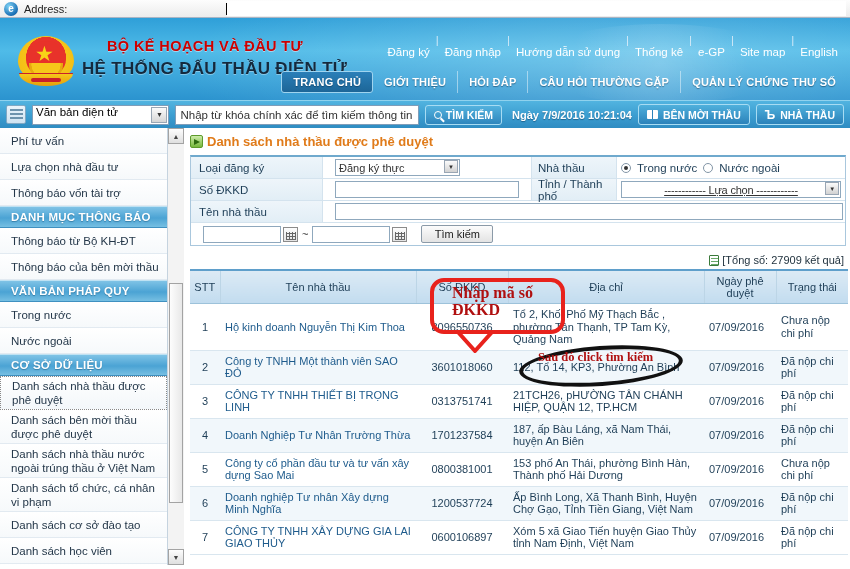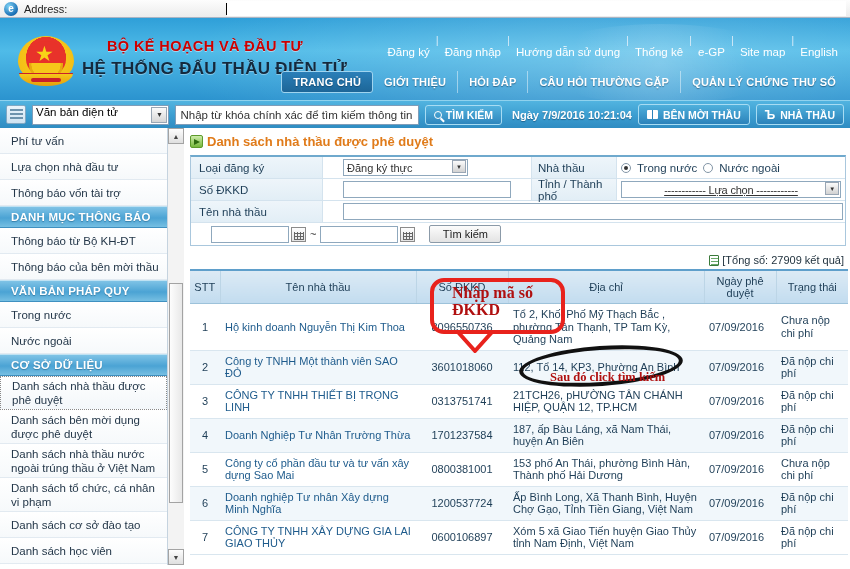--- a/index.html
+++ b/index.html
@@ -354,21 +354,21 @@
     width: 132px; flex: 0 0 132px;
     background: linear-gradient(#eef5fa, #e2eef6);
     border-right: 1px solid #d4e3ee;
     display: flex; align-items: center;
     padding-left: 8px;
     font-size: 11.5px; color: #1d3d56;
   }
   .fcell {
     flex: 1 1 auto;
     display: flex; align-items: center;
-    padding: 0 20px;
+    padding: 0 12px;
     min-width: 0;
   }
   .flabel2 {
     width: 86px; flex: 0 0 86px;
     background: linear-gradient(#eef5fa, #e2eef6);
     border-left: 1px solid #d4e3ee;
     border-right: 1px solid #d4e3ee;
     display: flex; align-items: center;
     padding-left: 6px;
     font-size: 11.5px; color: #1d3d56;
@@ -487,25 +487,24 @@
     line-height: 17px;
     font-family: "Liberation Serif", serif;
   }
   .ellipse-anno {
     left: 519px; top: 218px; width: 164px; height: 40px;
     border: 4px solid #111;
     border-radius: 50%;
     transform: rotate(-4deg);
   }
   .ellipse-text {
-    left: 550px; top: 222px; width: 150px;
+    left: 538px; top: 222px; width: 150px;
     color: #b01010; font-size: 12.5px; font-weight: bold;
     line-height: 15px;
     font-family: "Liberation Serif", serif;
-    margin-top: 20px;
   }
 </style>
 </head>
 <body>
 
 <div class="addrbar">
   <div class="addr-ie-icon">e</div>
   <span class="addr-label">Address:</span>
   <span class="addr-input">http://muasamcong.mpi.gov.vn/</span>
     <span class="addr-caret"></span>
@@ -588,21 +587,21 @@
     <div class="side-item">Lựa chọn nhà đầu tư</div>
     <div class="side-item">Thông báo vốn tài trợ</div>
     <div class="side-head">DANH MỤC THÔNG BÁO</div>
     <div class="side-item">Thông báo từ Bộ KH-ĐT</div>
     <div class="side-item">Thông báo của bên mời thầu</div>
     <div class="side-head">VĂN BẢN PHÁP QUY</div>
     <div class="side-item">Trong nước</div>
     <div class="side-item">Nước ngoài</div>
     <div class="side-head">CƠ SỞ DỮ LIỆU</div>
     <div class="side-item multi selected">Danh sách nhà thầu được phê duyệt</div>
-    <div class="side-item multi">Danh sách bên mời dụng được phê duyệt</div>
+    <div class="side-item multi">Danh sách bên mời thầu được phê duyệt</div>
     <div class="side-item multi">Danh sách nhà thầu nước ngoài trúng thầu ở Việt Nam</div>
     <div class="side-item multi">Danh sách tổ chức, cá nhân vi phạm</div>
     <div class="side-item">Danh sách cơ sở đào tạo</div>
     <div class="side-item">Danh sách học viên</div>
     <div class="side-item">Giảng viên đấu thầu</div>
   </div>
 
   <div class="side-scroll">
     <div class="sb-track"></div>
     <div class="sb-btn sb-up">▲</div>

